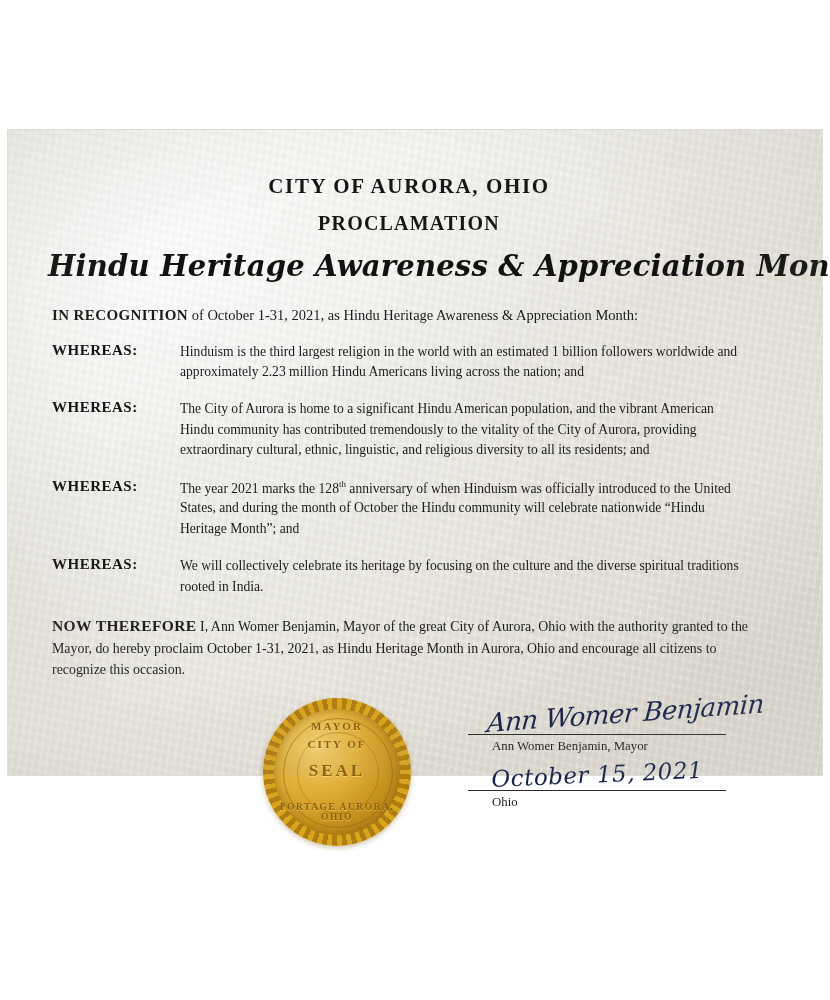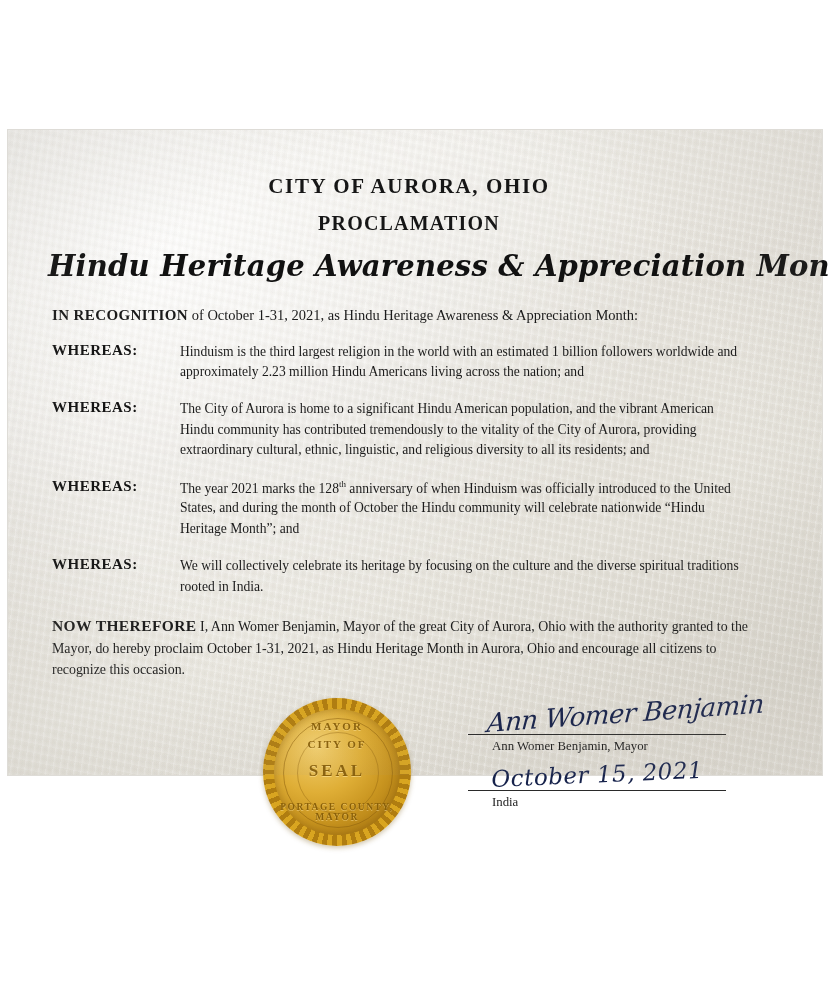--- a/index.html
+++ b/index.html
@@ -338,30 +338,30 @@
       <div class="sign-area">
 
         <div class="seal">
           <div class="seal-rays"></div>
           <div class="seal-disc"></div>
           <div class="seal-ring"></div>
           <div class="seal-ring2"></div>
           <div class="seal-top">MAYOR</div>
           <div class="seal-sub">CITY OF</div>
           <div class="seal-center">SEAL</div>
-          <div class="seal-bottom">PORTAGE COUNTY, MAYOR</div>
+          <div class="seal-bottom">PORTAGE AURORA, OHIO</div>
         </div>
 
         <div class="sig-block">
           <div class="sig-script">Ann Womer Benjamin</div>
           <div class="sig-line"></div>
           <div class="sig-caption">Ann Womer Benjamin, Mayor</div>
 
           <div class="date-script">October 15, 2021</div>
           <div class="date-line"></div>
-          <div class="date-caption">India</div>
+          <div class="date-caption">Ohio</div>
         </div>
 
       </div>
 
     </div>
   </div>
 </div>
 
 </body></html>

